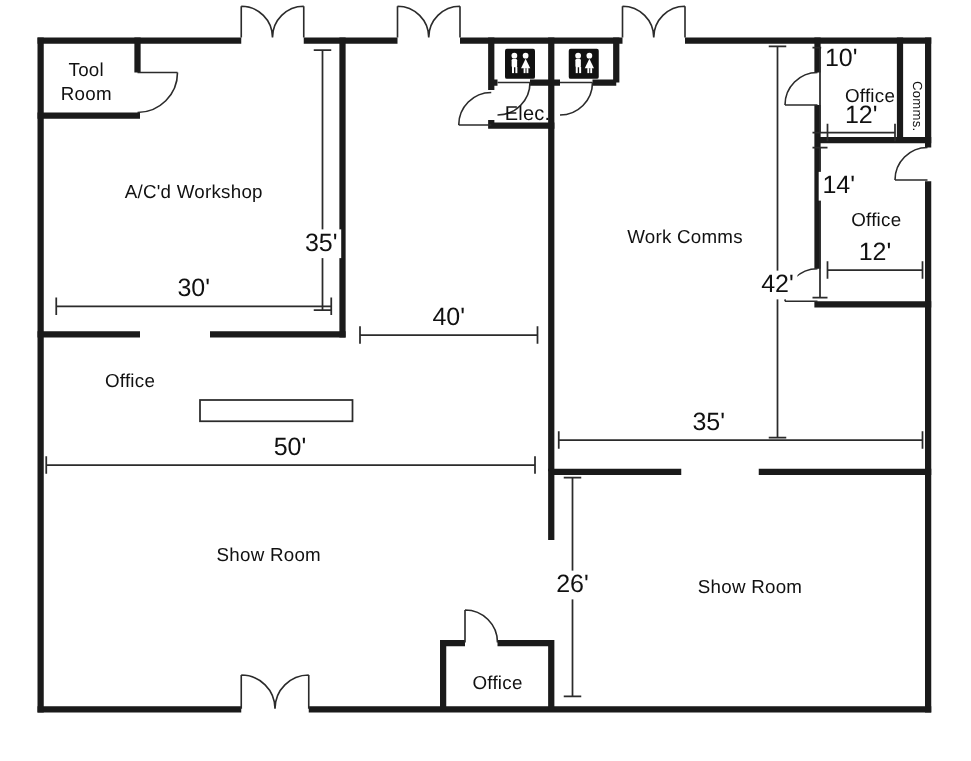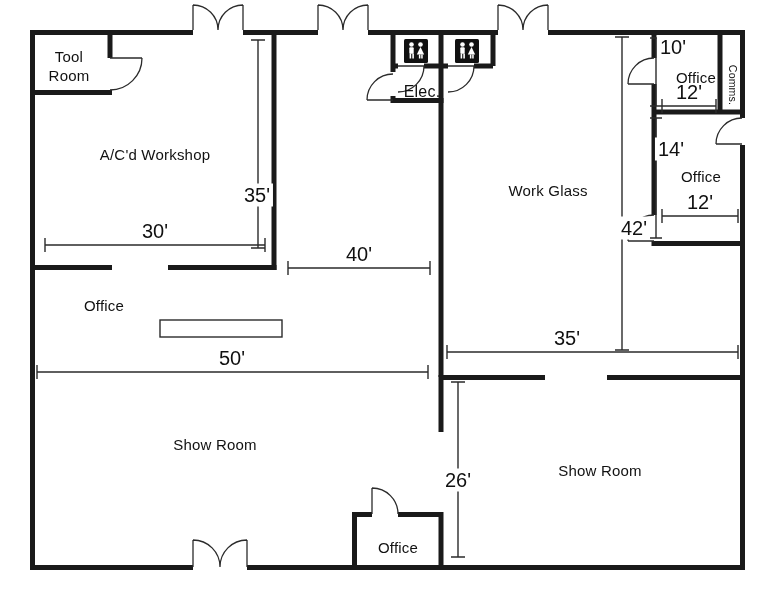--- a/index.html
+++ b/index.html
@@ -91,33 +91,33 @@
       <polygon points="16.5,8 12.8,15.5 20.2,15.5" fill="#fff"></polygon>
       <rect x="14.9" y="15.5" width="1.5" height="4" fill="#fff"></rect>
       <rect x="17.2" y="15.5" width="1.5" height="4" fill="#fff"></rect>
     </g>
   </svg>
 
   <div class="lbl wrap" style="left:69px;top:66px;">Tool Room</div>
   <div class="lbl" style="left:155px;top:154px;">A/C'd Workshop</div>
   <div class="lbl" style="left:104px;top:305px;">Office</div>
   <div class="lbl" style="left:215px;top:444px;">Show Room</div>
-  <div class="lbl" style="left:548px;top:190px;">Work Glass</div>
+  <div class="lbl" style="left:548px;top:190px;">Work Comms</div>
   <div class="lbl" style="left:696px;top:77px;">Office</div>
   <div class="lbl" style="left:701px;top:176px;">Office</div>
   <div class="lbl rot" style="left:733px;top:85px;">Comms.</div>
   <div class="lbl small" style="left:422px;top:92px;">Elec.</div>
   <div class="lbl" style="left:398px;top:547px;">Office</div>
   <div class="lbl" style="left:600px;top:470px;">Show Room</div>
 
   <div class="dim bg" style="left:257px;top:147px;margin-top:48px;">35'</div>
   <div class="dim above" style="left:155px;top:243px;">30'</div>
   <div class="dim above" style="left:359px;top:266px;">40'</div>
   <div class="dim above" style="left:232px;top:370px;">50'</div>
   <div class="dim above" style="left:567px;top:350px;">35'</div>
-  <div class="dim bg" style="left:622px;top:228px;margin-left:12px;">42'</div>
-  <div class="dim bg" style="left:458px;top:468px;margin-top:12px;">26'</div>
+  <div class="dim bg" style="left:622px;top:228px;">42'</div>
+  <div class="dim bg" style="left:458px;top:468px;">26'</div>
   <div class="dim bg" style="left:673px;top:47px;">10'</div>
   <div class="dim above" style="left:689px;top:104px;">12'</div>
   <div class="dim bg" style="left:671px;top:149px;">14'</div>
   <div class="dim above" style="left:700px;top:214px;">12'</div>
 
 </div>
 
 </body></html>

